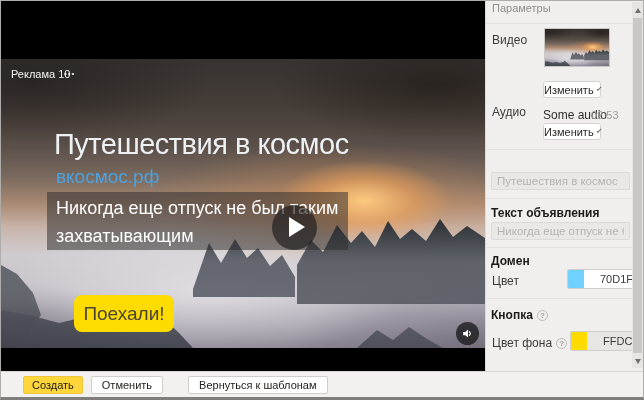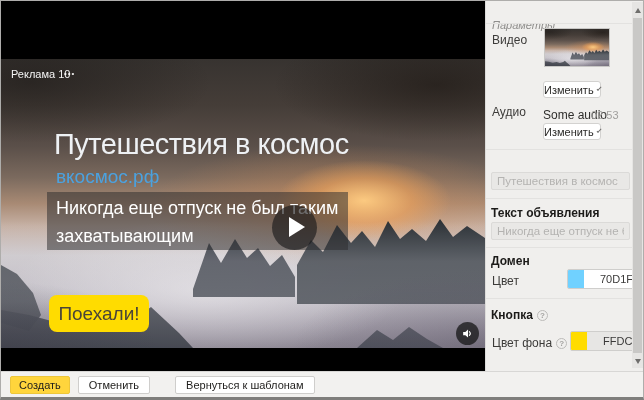--- a/index.html
+++ b/index.html
@@ -37,28 +37,28 @@
   .ad-badge { position:absolute; left:10px; top:9px; color:#fff; font-size:11px; opacity:.95; }
   .ad-menu-dots { position:absolute; left:63px; top:10px; color:#fff; font-size:8px; letter-spacing:1px; opacity:.9; cursor:pointer; }
   .v-title { position:absolute; left:53px; top:69px; color:#eef1f4; font-size:29px; font-weight:300; letter-spacing:-.5px; white-space:nowrap; }
   .v-domain { position:absolute; left:55px; top:107px; font-size:19px; white-space:nowrap; cursor:pointer; }
   .v-desc { position:absolute; left:46px; top:133px; width:301px; height:58px;
     background:rgba(44,44,46,.52); color:#fff; font-size:18px; line-height:28px; padding:2px 0 0 9px; white-space:nowrap; }
   .play-btn { position:absolute; left:271px; top:146px; width:45px; height:45px; border-radius:50%;
     background:rgba(22,22,24,.62); cursor:pointer; }
   .play-btn .tri { position:absolute; left:17px; top:12px; width:0; height:0;
     border-left:16px solid #fff; border-top:10px solid transparent; border-bottom:10px solid transparent; }
-  .cta-btn { position:absolute; left:48px; top:236px; width:100px; height:37px; border:none; border-radius:8px;
+  .cta-btn { position:absolute; left:73px; top:236px; width:100px; height:37px; border:none; border-radius:8px;
     font-family:"Liberation Sans", sans-serif; font-size:19px; color:#4a4538; cursor:pointer; }
   .vol-btn { position:absolute; left:455px; top:263px; width:23px; height:23px; border-radius:50%;
     background:rgba(25,25,27,.78); cursor:pointer; display:flex; align-items:center; justify-content:center; }
 
   
   .sidebar { position:absolute; left:484px; top:0; width:158px; height:370px; background:#f0efed; border-left:1px solid #dddcda; font-size:12px; color:#333; }
-  .sb-title { position:absolute; left:6px; top:18px; color:#8f8e8c; font-size:11px;font-style:italic; }
+  .sb-title { position:absolute; left:6px; top:1px; color:#8f8e8c; font-size:11px; }
   .sb-div { position:absolute; left:0; width:100%; height:1px; background:#e3e2e0; }
   .lbl { position:absolute; left:6px; color:#3c3b39; }
   .lbl-bold { position:absolute; left:5px; font-weight:bold; color:#1c1b19; }
   .thumb { position:absolute; left:58px; top:27px; width:66px; height:39px; border:1px solid #c8c7c5; }
   .change-btn { position:absolute; left:57px; width:58px; height:17px; background:#fff; border:1px solid #d3d2d0; border-radius:3px;
     font-family:"Liberation Sans", sans-serif; font-size:11px; color:#2b2a28; cursor:pointer; display:flex; align-items:center; justify-content:flex-end; gap:4px; }
   .chev { width:5px; height:5px; border-right:1.4px solid #6e6d6b; border-bottom:1.4px solid #6e6d6b; transform:rotate(45deg); margin-top:-3px; }
   .audio-name { position:absolute; left:57px; top:107px; color:#2f2e2c; }
   .audio-time { position:absolute; left:105px; top:108px; color:#a09f9d; font-size:11px; }
   .sb-input { position:absolute; left:5px; width:139px; height:18px; background:#e9e8e6; border:1px solid #dbdad8; border-radius:2px;
@@ -74,21 +74,21 @@
 
   
   .sb-scroll { position:absolute; left:146px; top:1px; width:11px; height:366px; background:#e6e5e3; }
   .sb-scroll .thumb-bar { position:absolute; left:1px; top:16px; width:9px; height:335px; background:#c9c8c6; }
   .arr { position:absolute; left:2.5px; width:0; height:0; }
   .arr-up   { top:6px;    border-left:3.5px solid transparent; border-right:3.5px solid transparent; border-bottom:5px solid #6f6e6c; }
   .arr-down { bottom:4px; border-left:3.5px solid transparent; border-right:3.5px solid transparent; border-top:5px solid #6f6e6c; }
 
   
   .footer { position:absolute; left:0; top:370px; width:642px; height:27px; background:#f2f1ef; border-top:1px solid #d8d7d5;
-    display:flex; align-items:center; }
+    display:flex; align-items:center;padding-left:13px; }
   .f-btn { height:18px; font-family:"Liberation Sans", sans-serif; font-size:11px; color:#1e1d1b; border-radius:2px; cursor:pointer;
     background:#fff; border:1px solid #cfcecc; padding:0 10px; }
   .f-btn.create { border:1px solid #edc63a; margin-left:9px; padding:0 8px; }
   .f-btn.cancel { margin-left:8px; }
   .f-btn.back { margin-left:25px; }
 </style>
 </head>
 <body>
 
 <div class="window">

